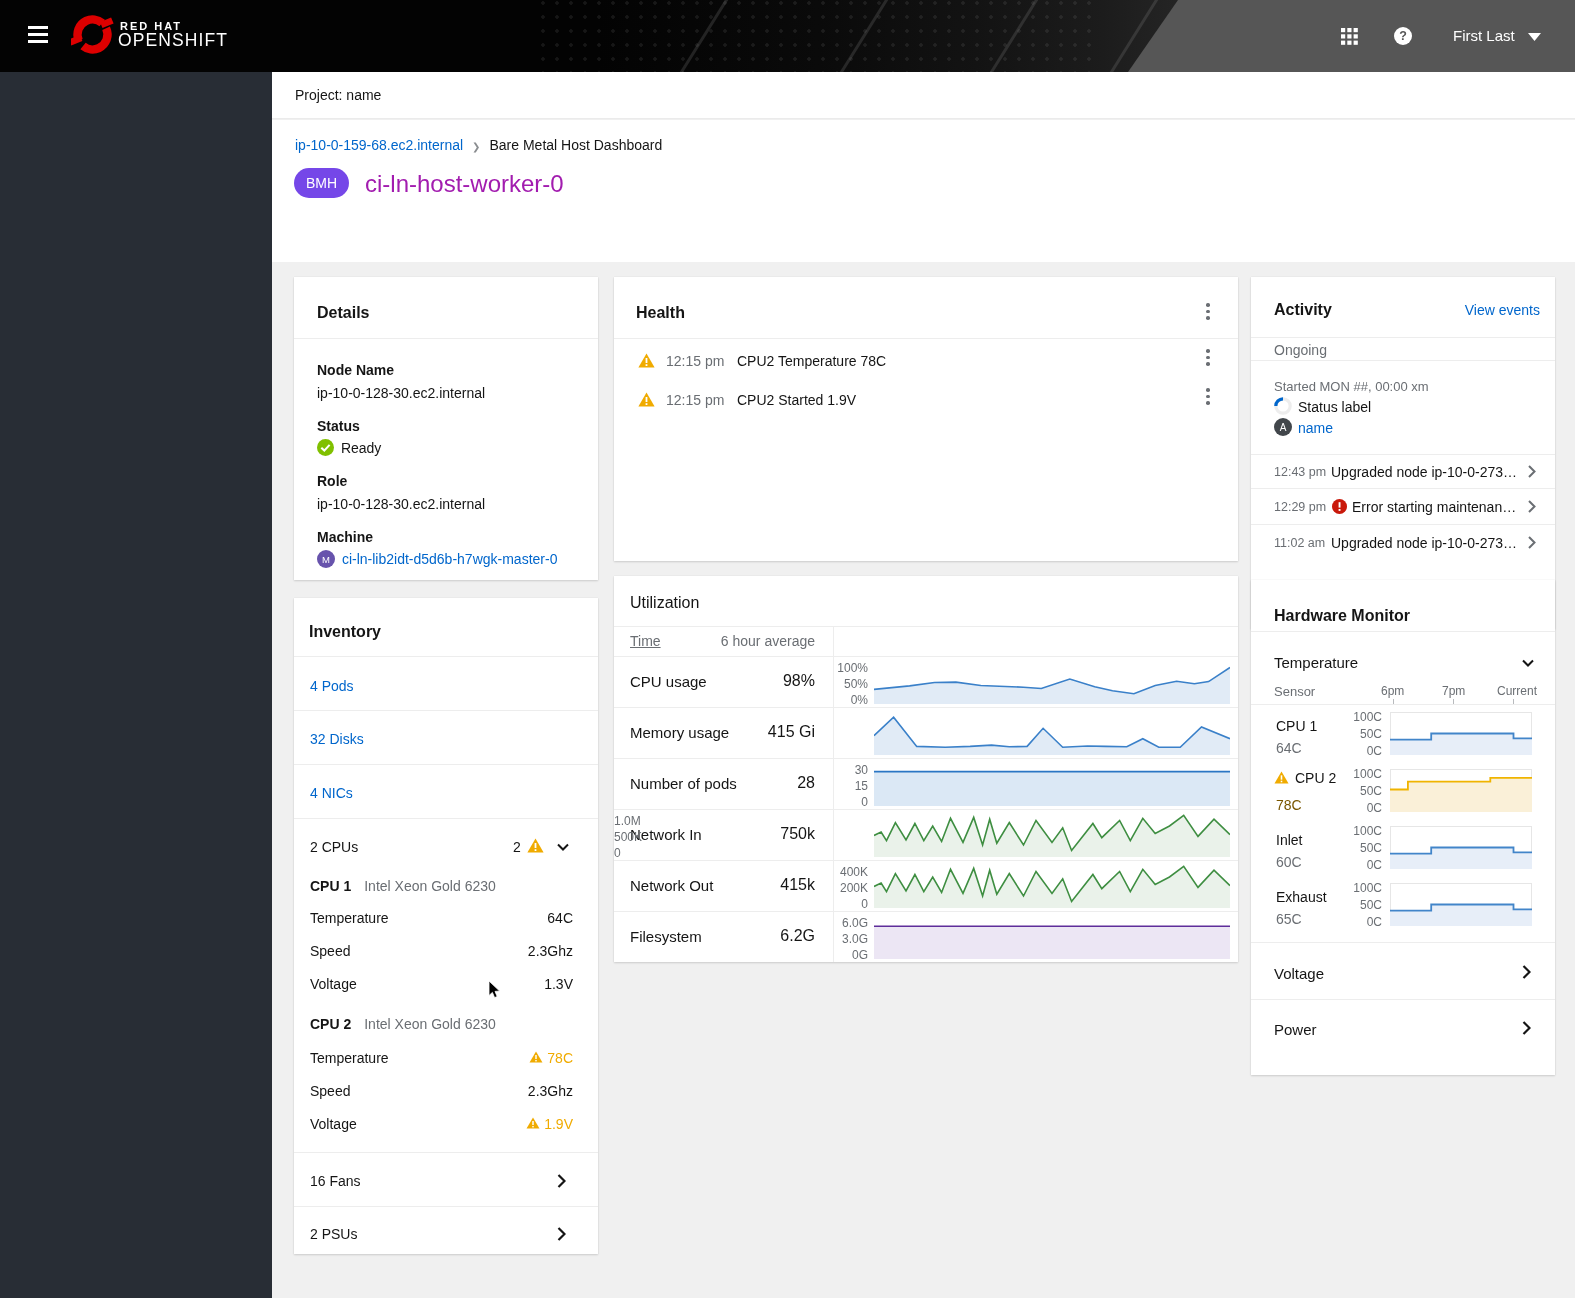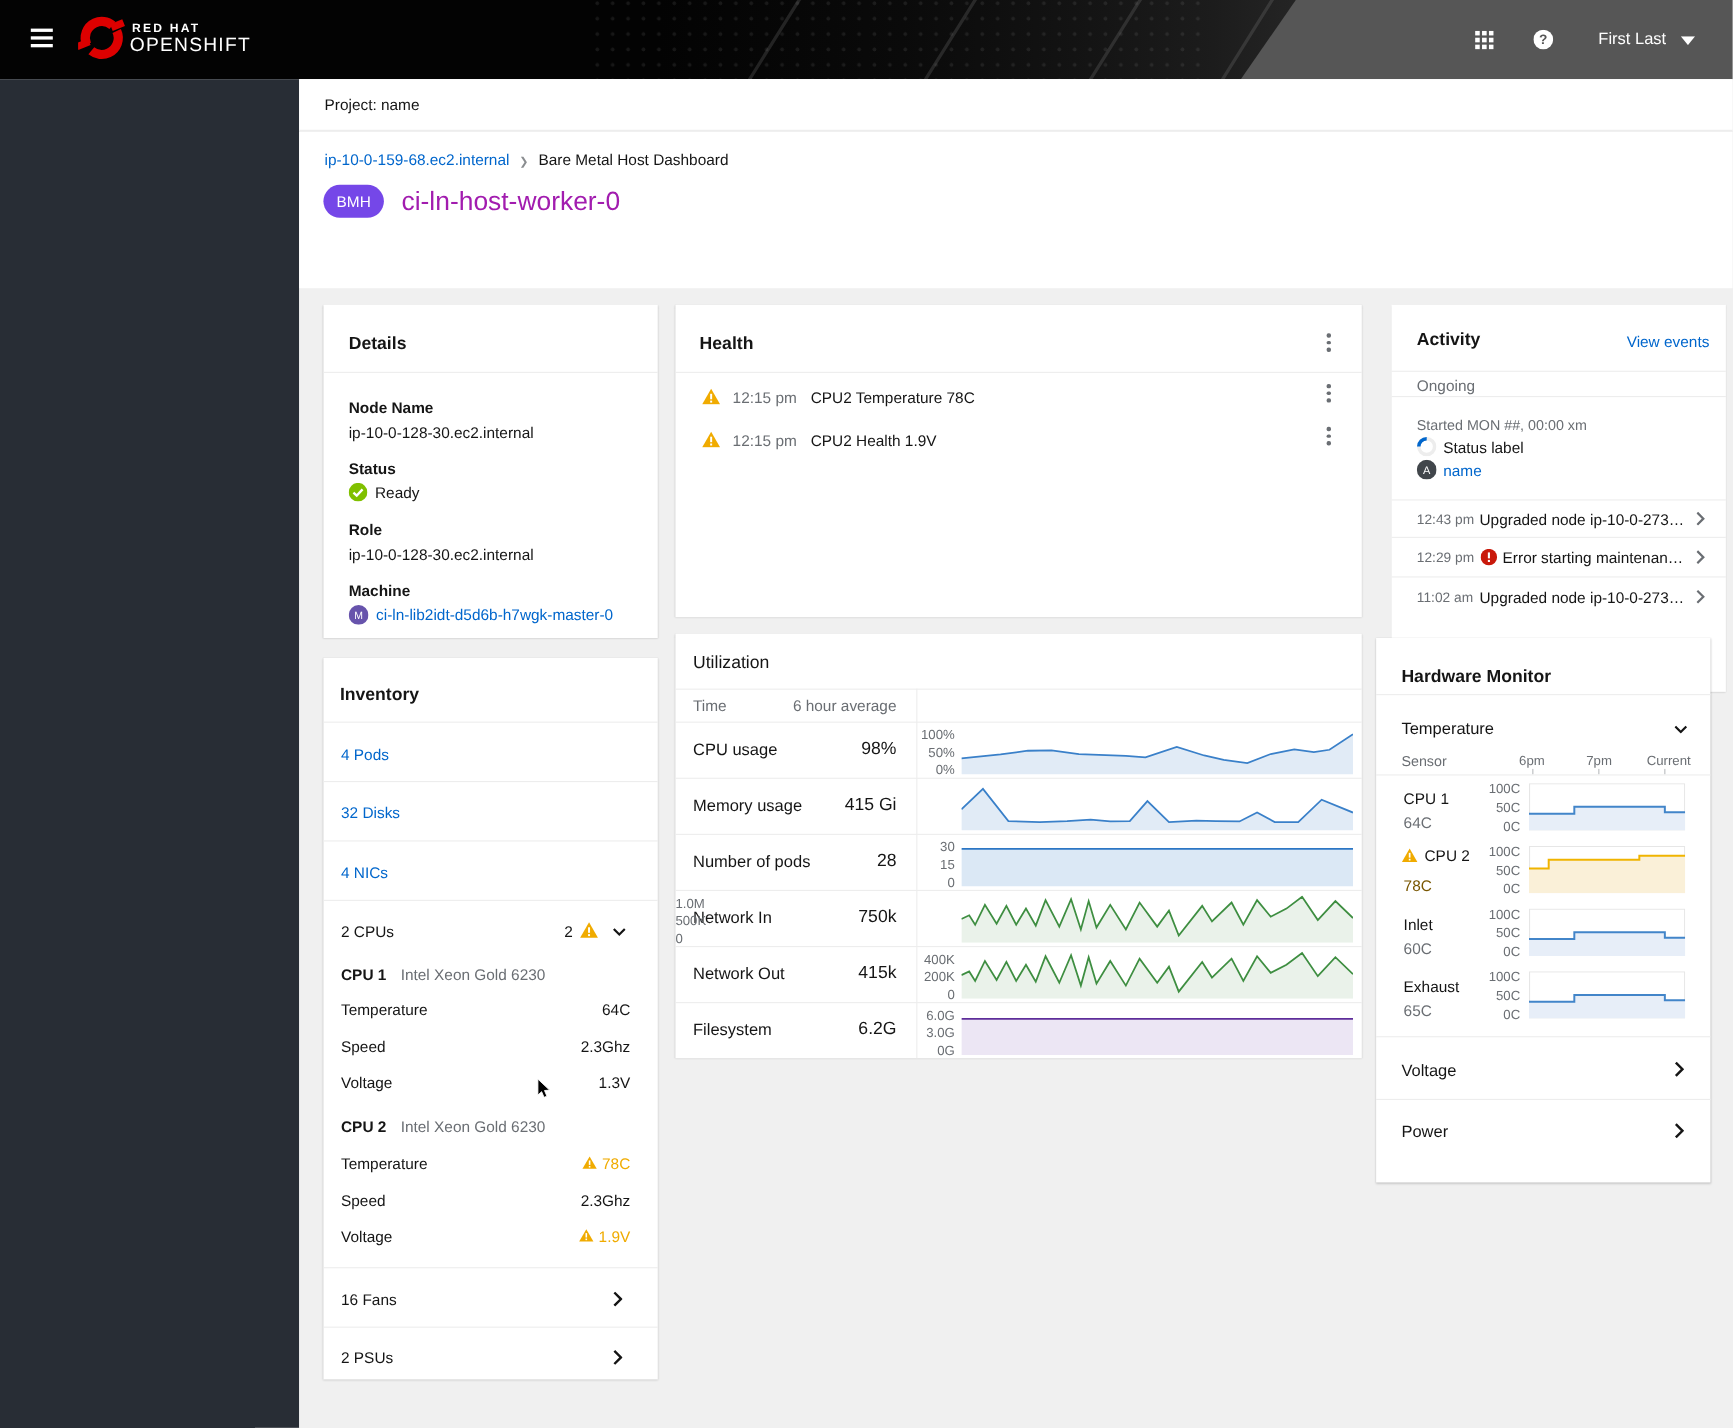--- a/index.html
+++ b/index.html
@@ -203,32 +203,32 @@
       <i></i>
       <i></i>
       <i></i>
     </div>
   <svg style="position:absolute;left:24px;top:115px" width="17" height="15" viewBox="0 0 17 15">
       <path d="M8.5 0.5 L16.6 14.5 L0.4 14.5 Z" fill="#f0ab00"></path>
       <rect x="7.6" y="5" width="1.8" height="5" fill="#fff"></rect>
       <rect x="7.6" y="11.2" width="1.8" height="1.8" fill="#fff"></rect>
     </svg>
   <div class="gray" style="position:absolute;left:52px;top:115px;font-size:14px;">12:15 pm</div>
-  <div class="dark" style="position:absolute;left:123px;top:115px;font-size:14px;">CPU2 Health 1.9V</div>
+  <div class="dark" style="position:absolute;left:123px;top:115px;font-size:14px;">CPU2 Started 1.9V</div>
   <div class="kebab" style="left:592px;top:111px;">
       <i></i>
       <i></i>
       <i></i>
     </div>
 </div>
 
 <div class="card" style="left:614px;top:576px;width:624px;height:386px;">
   <div style="position:absolute;left:16px;top:18px;font-size:16px;color:#151515;">Utilization</div>
   <div class="hr" style="top:50px"></div>
-  <div class="gray" style="position:absolute;left:16px;top:57px;font-size:14px;">Time</div>
+  <div class="gray" style="position:absolute;left:16px;top:57px;font-size:14px;text-decoration:underline;">Time</div>
   <div class="gray" style="position:absolute;left:0px;top:57px;width:201px;text-align:right;font-size:14px;">6 hour average</div>
   <div class="hr" style="top:80px"></div>
   <div class="hr" style="top:131px"></div>
   <div class="hr" style="top:182px"></div>
   <div class="hr" style="top:233px"></div>
   <div class="hr" style="top:284px"></div>
   <div class="hr" style="top:335px"></div>
   <div style="position:absolute;left:219px;top:50px;width:1px;height:336px;background:#ededed;"></div>
 
   <div class="dark" style="position:absolute;left:16px;top:97px;font-size:15px;">CPU usage</div>
@@ -269,21 +269,21 @@
   <svg id="sp-nout" style="position:absolute;left:260px;top:289px" width="356" height="43" viewBox="0 0 356 43">
       <polygon points="0.0,21.5 7.1,18.1 12.5,26.7 21.4,8.6 32.0,25.8 40.9,9.5 49.8,26.7 58.7,12.0 67.6,27.5 76.5,4.3 89.0,28.4 99.7,3.4 108.6,31.0 115.7,5.2 122.8,29.2 135.3,8.6 149.5,31.0 162.0,6.5 178.0,28.4 188.7,13.8 197.6,36.5 218.9,9.5 227.8,23.7 245.6,6.5 256.3,26.7 268.8,4.3 281.2,19.4 295.5,12.0 309.7,1.3 324.0,22.4 340.0,5.2 356.0,20.6 356,43 0,43" fill="#eaf2ea"></polygon>
       <polyline points="0.0,21.5 7.1,18.1 12.5,26.7 21.4,8.6 32.0,25.8 40.9,9.5 49.8,26.7 58.7,12.0 67.6,27.5 76.5,4.3 89.0,28.4 99.7,3.4 108.6,31.0 115.7,5.2 122.8,29.2 135.3,8.6 149.5,31.0 162.0,6.5 178.0,28.4 188.7,13.8 197.6,36.5 218.9,9.5 227.8,23.7 245.6,6.5 256.3,26.7 268.8,4.3 281.2,19.4 295.5,12.0 309.7,1.3 324.0,22.4 340.0,5.2 356.0,20.6" fill="none" stroke="#3e8e41" stroke-width="1.6"></polyline>
     </svg>
   <svg id="sp-fs" style="position:absolute;left:260px;top:340px" width="356" height="43" viewBox="0 0 356 43">
       <polygon points="0.0,10.3 356.0,10.3 356,43 0,43" fill="#ece6f4"></polygon>
       <polyline points="0.0,10.3 356.0,10.3" fill="none" stroke="#5e2d9a" stroke-width="1.6"></polyline>
     </svg>
 </div>
 
-<div class="card" style="left:1251px;top:277px;width:304px;height:352px;margin-left:14px;">
+<div class="card" style="left:1251px;top:277px;width:304px;height:352px;">
   <div class="ctitle" style="position:absolute;left:23px;top:24px;">Activity</div>
   <div class="blue" style="position:absolute;right:15px;top:25px;font-size:14px;">View events</div>
   <div class="hr" style="top:60px"></div>
   <div style="position:absolute;left:0px;top:61px;width:304px;height:23px;border-bottom:1px solid #ededed;"></div>
   <div class="gray" style="position:absolute;left:23px;top:65px;font-size:14px;">Ongoing</div>
   <div class="gray" style="position:absolute;left:23px;top:102px;font-size:13px;">Started MON ##, 00:00 xm</div>
   <svg style="position:absolute;left:23px;top:120px" width="18" height="18" viewBox="0 0 18 18">
     <circle cx="9" cy="9" r="7.2" fill="none" stroke="#ededed" stroke-width="3.2"></circle>
     <path d="M 9 1.8 A 7.2 7.2 0 0 0 1.8 9" fill="none" stroke="#0066cc" stroke-width="3.2"></path>
   </svg>

